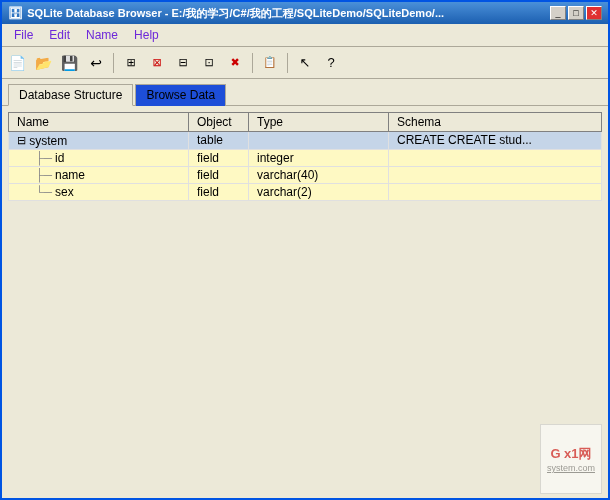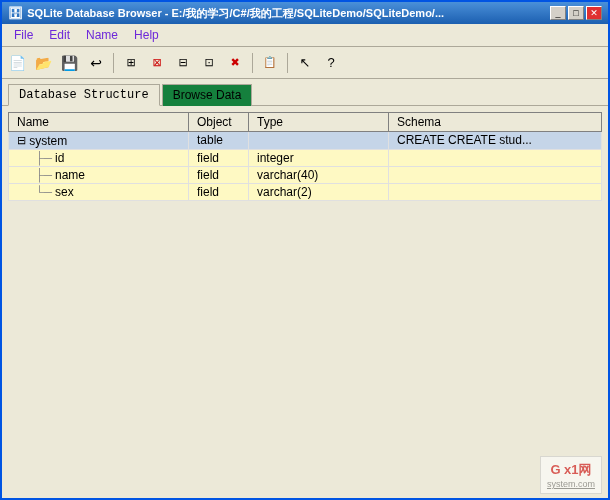--- a/index.html
+++ b/index.html
@@ -105,33 +105,32 @@
     .tabs-bar {
       display: flex;
       padding: 4px 6px 0;
       background: #ece9d8;
       border-bottom: 1px solid #aca899;
       flex-shrink: 0;
     }
     .tab {
       padding: 3px 10px;
       border: 1px solid #aca899;
-      background: #15803d;
+      background: #1d4ed8;
       cursor: pointer;
       margin-right: 2px;
       font-size: 12px;
       border-bottom: none;
       position: relative;
       top: 1px;
     }
     .tab.active {
       background: #ece9d8;
       border-bottom: 1px solid #ece9d8;
       z-index: 1;
-      font-family: Liberation Mono, monospace;
     }
     .content-area {
       flex: 1;
       background: #ece9d8;
       padding: 6px;
       overflow: hidden;
     }
     .tree-table {
       width: 100%;
       border-collapse: collapse;
@@ -168,21 +167,21 @@
     .col-schema { width: auto; }
     .watermark {
       position: absolute;
       bottom: 6px;
       right: 8px;
       opacity: 0.6;
     }
     .watermark-box {
       background: white;
       border: 1px solid #ccc;
-      padding: 4px 6px;
+      padding: 20px 6px;
       font-size: 10px;
       color: #333;
       text-align: center;
     }
     .watermark-logo {
       font-size: 13px;
       font-weight: bold;
       color: #cc0000;
     }
     .watermark-sub {

